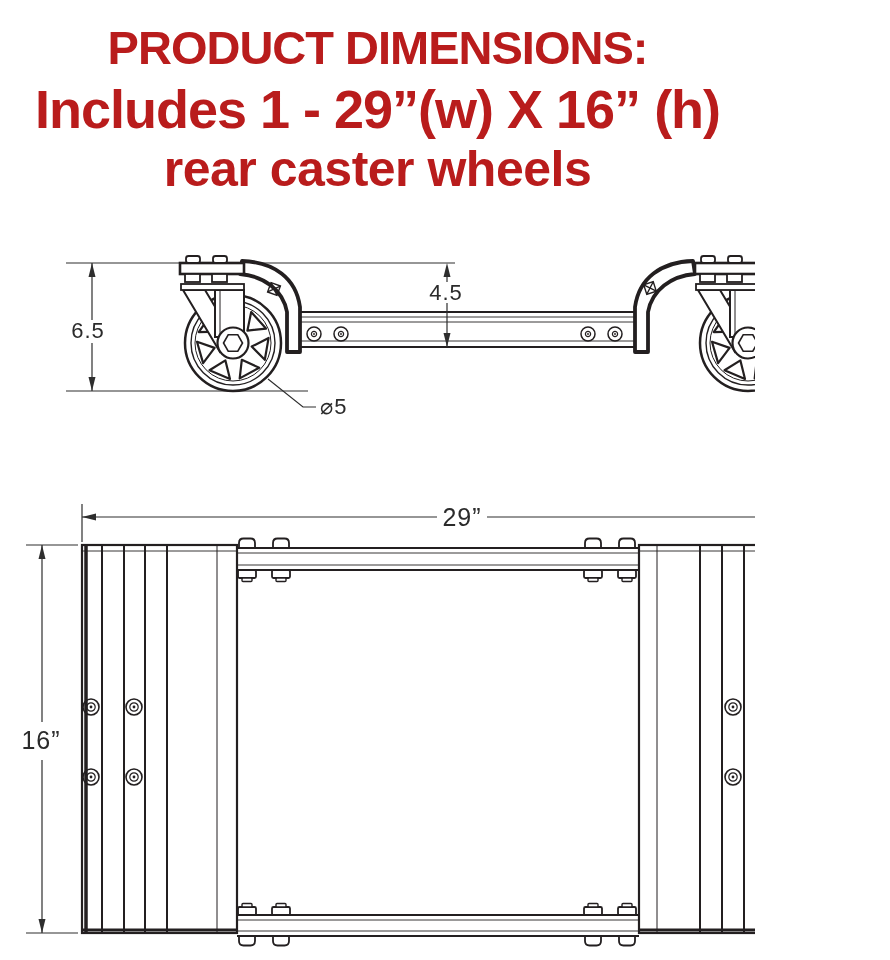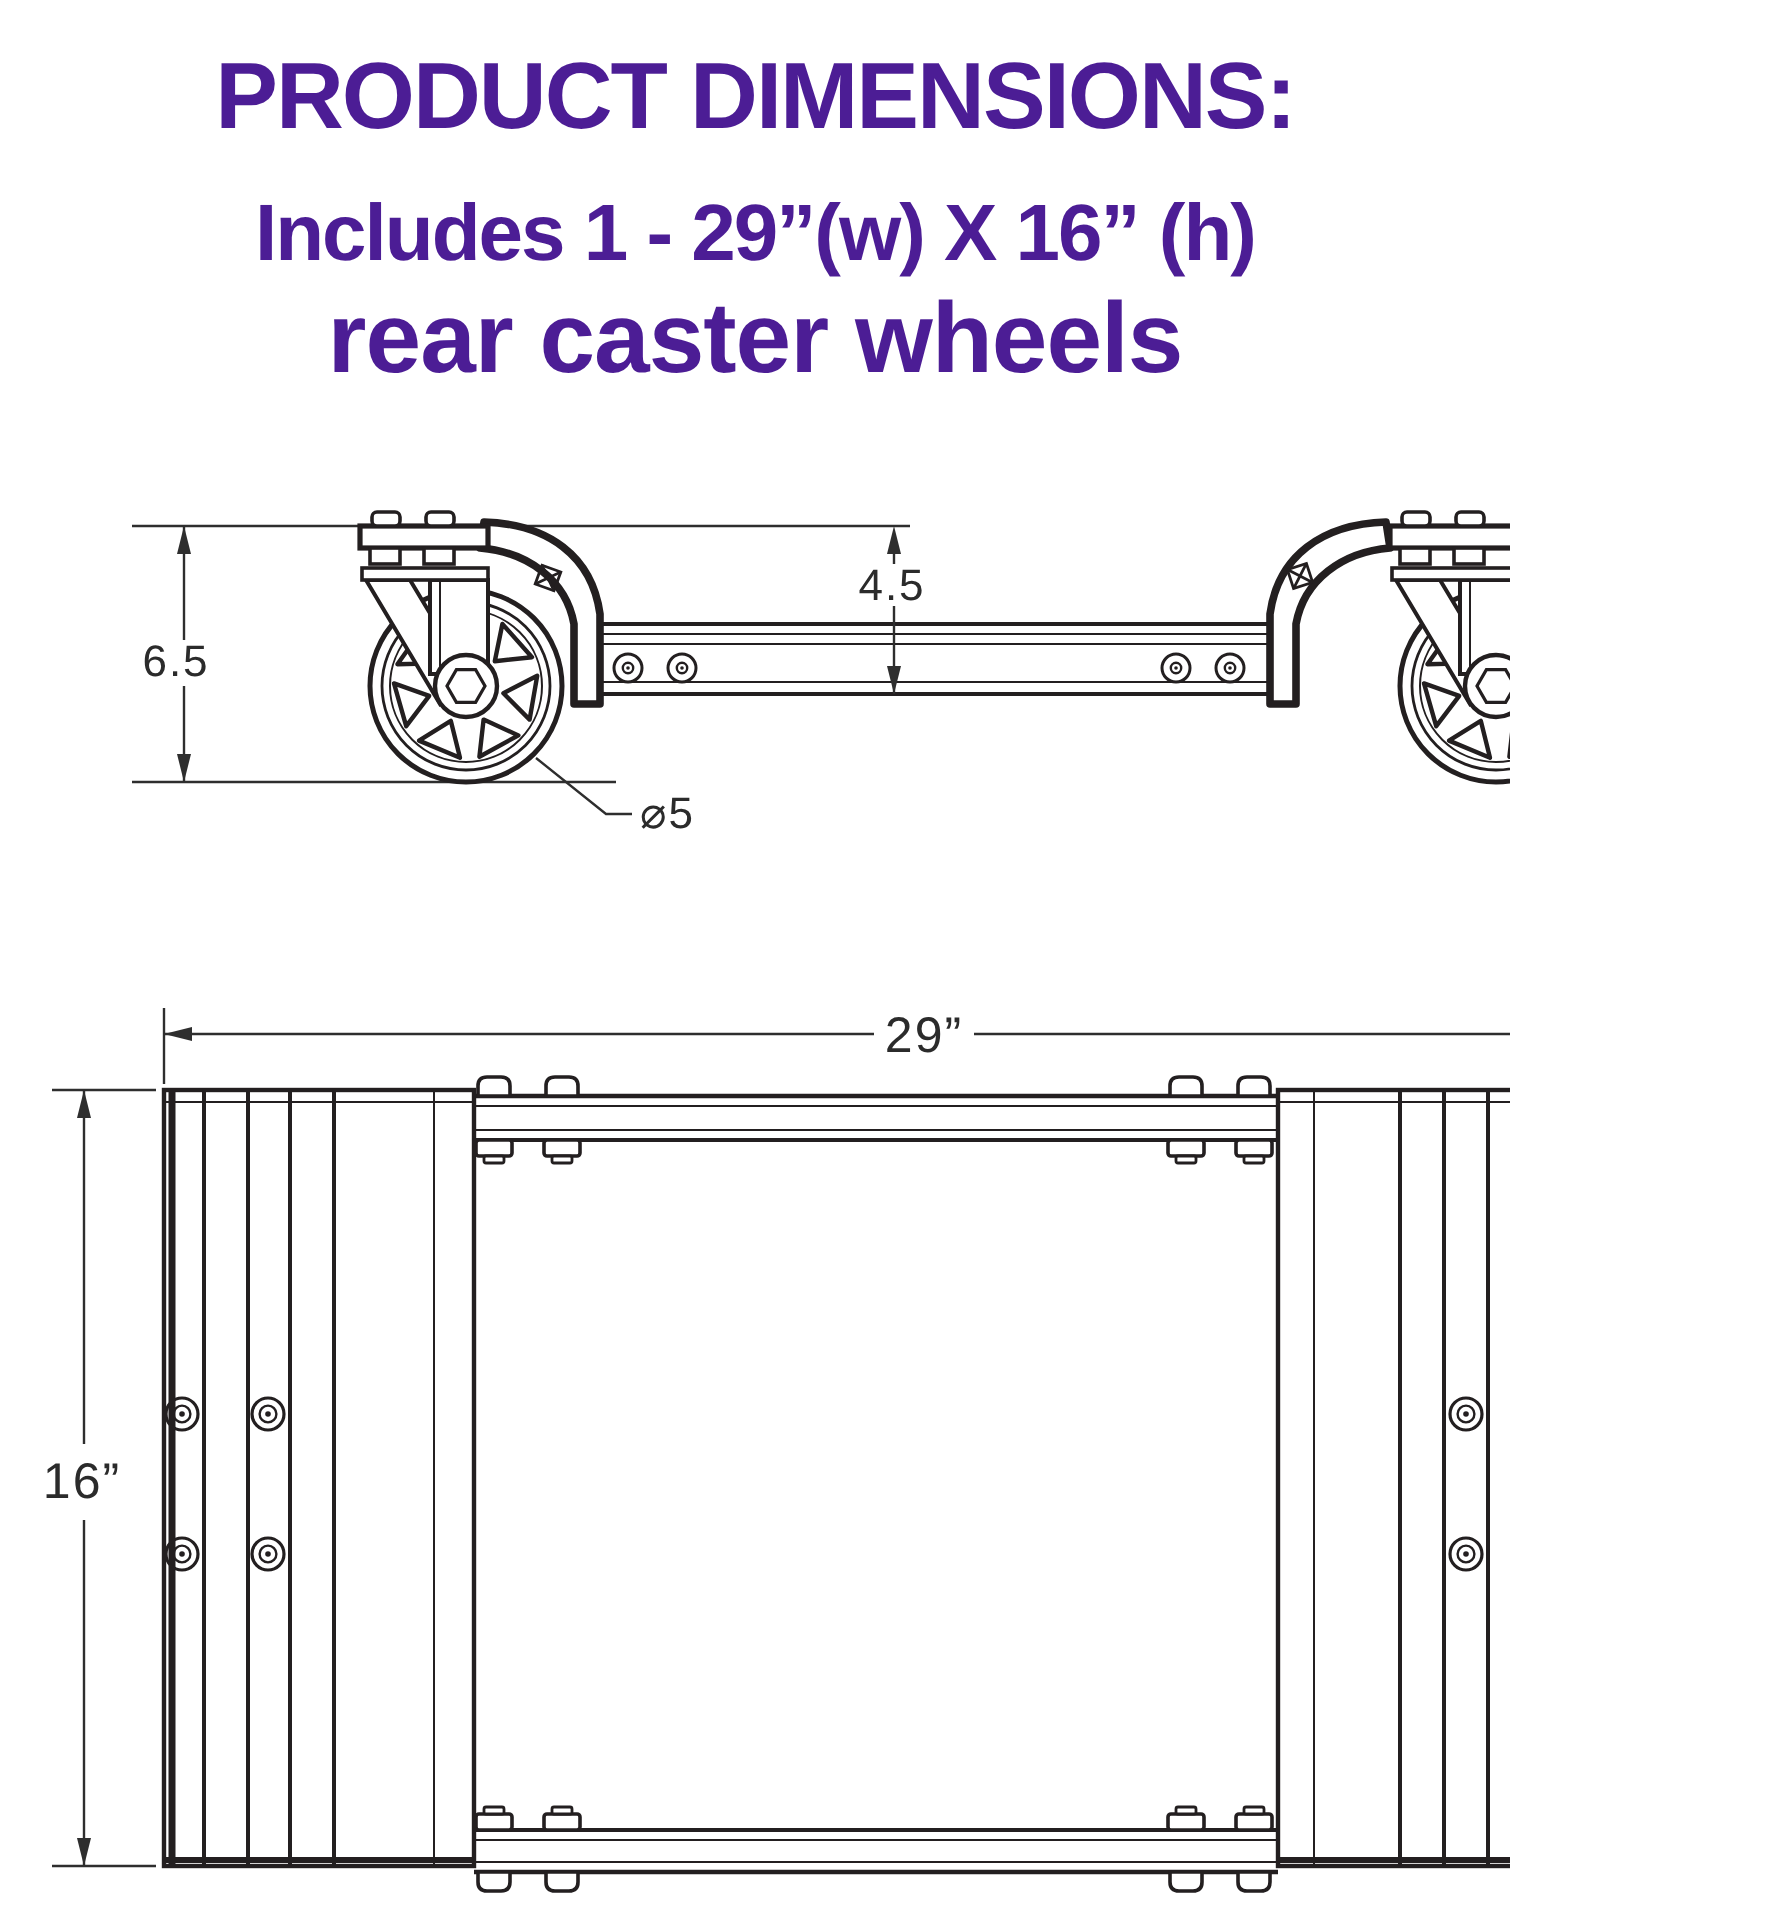--- a/index.html
+++ b/index.html
@@ -1,20 +1,20 @@
 <!DOCTYPE html>
 <html><head>
 <meta charset="utf-8">
 <style>
   html,body{margin:0;padding:0;background:#ffffff;}
   .canvas{position:relative;width:755px;height:960px;background:#ffffff;overflow:hidden;
-          font-family:"Liberation Sans","DejaVu Sans",sans-serif;color:#4c1d95;}
+          font-family:"Liberation Sans","DejaVu Sans",sans-serif;color:#b91c1c;}
   header{position:absolute;top:0;left:0;width:100%;text-align:center;}
   .t1{margin-top:22px;font-size:47px;font-weight:bold;letter-spacing:-1px;line-height:1.12;}
-  .t2{margin-top:20px;font-size:40px;font-weight:bold;letter-spacing:-1px;line-height:1.12;}
+  .t2{margin-top:4px;font-size:54px;font-weight:bold;letter-spacing:-1px;line-height:1.12;}
   .t3{margin-top:2px;font-size:50px;font-weight:bold;letter-spacing:-0.5px;line-height:1.12;}
   svg{position:absolute;top:200px;left:0;}
   .dim-text{font-family:"Liberation Sans","DejaVu Sans",sans-serif;font-size:22px;
             letter-spacing:1px;fill:#2b2b2b;}
   .dim-text-lg{font-family:"Liberation Sans","DejaVu Sans",sans-serif;font-size:25px;
             letter-spacing:1px;fill:#2b2b2b;}
 </style>
 </head>
 <body>
 

